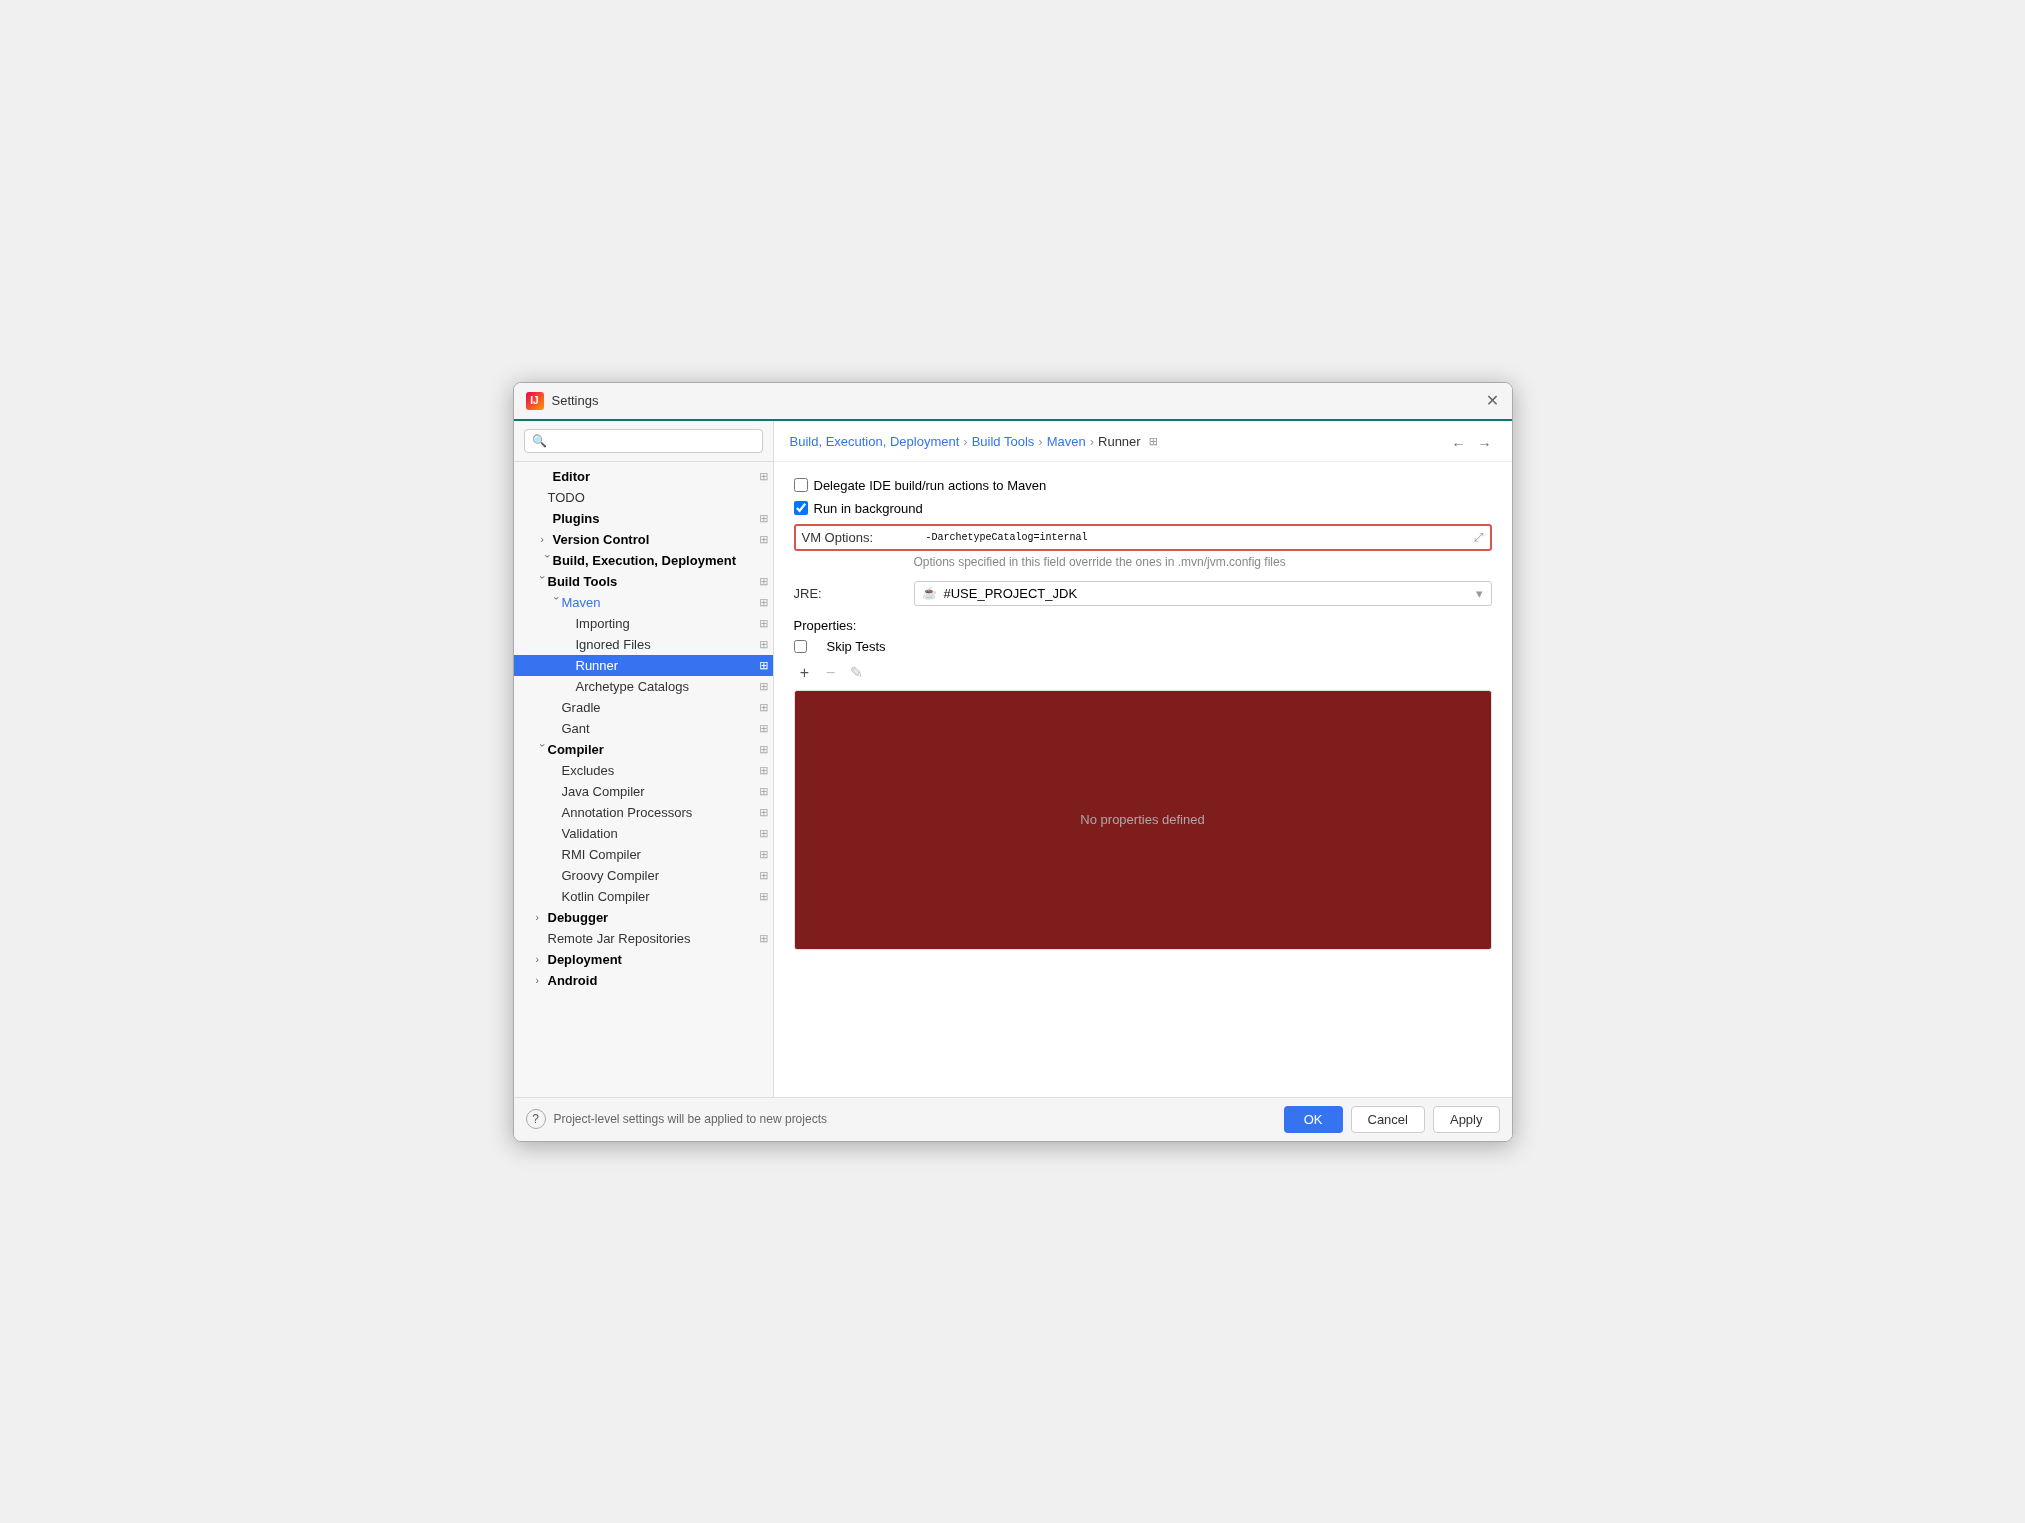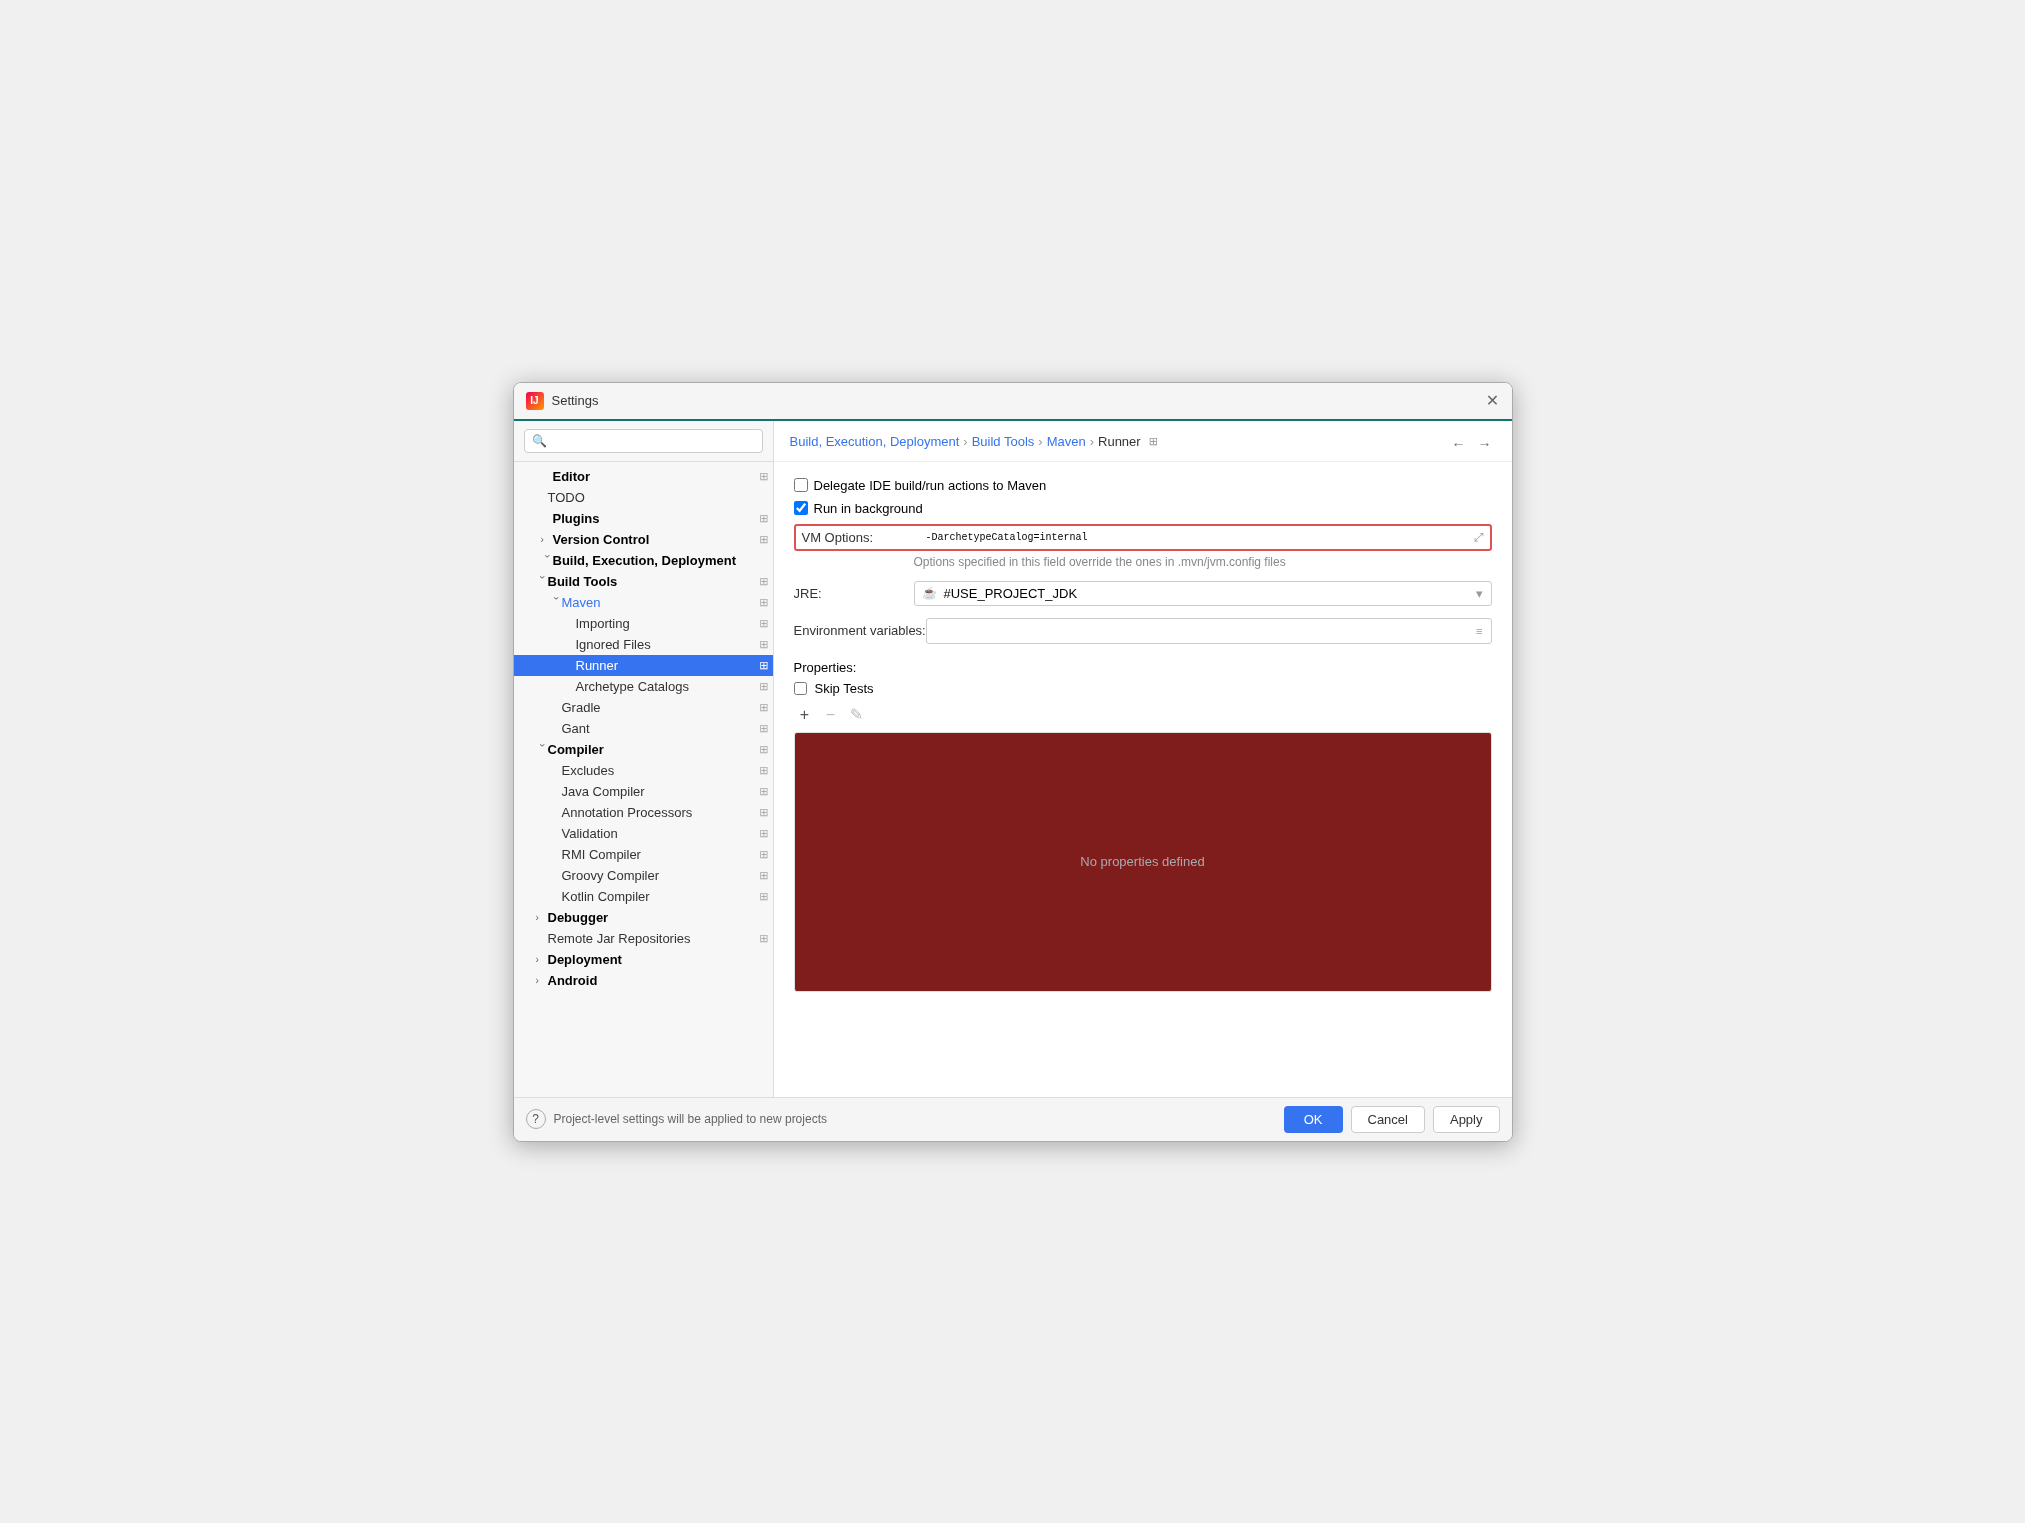--- a/index.html
+++ b/index.html
@@ -305,21 +305,21 @@
     .props-label {
       font-size: 13px;
       margin-bottom: 6px;
     }
     .props-section {
       margin-bottom: 12px;
     }
     .skip-tests-row {
       display: flex;
       align-items: center;
-      gap: 8px;
+      gap: 20px;
       margin-bottom: 8px;
     }
     .props-toolbar {
       display: flex;
       gap: 4px;
       margin-bottom: 4px;
     }
     .toolbar-btn {
       width: 22px;
       height: 22px;
@@ -623,26 +623,20 @@
           <span class="field-label">JRE:</span>
           <div class="jre-select">
             <div class="jre-select-inner">
               <span class="jre-icon">☕</span>
               <span>#USE_PROJECT_JDK</span>
             </div>
             <span class="select-arrow">▾</span>
           </div>
         </div>
 
-        <div class="env-row">
-          <span class="field-label">Environment variables:</span>
-          <div class="env-input">
-            <span class="env-edit-btn">≡</span>
-          </div>
-        </div>
 
         <div class="props-section">
           <div class="props-label">Properties:</div>
 
           <div class="skip-tests-row">
             <input type="checkbox" id="skip-cb" style="">
             <label class="checkbox-label" for="skip-cb">Skip Tests</label>
           </div>
 
           <div class="props-toolbar">

